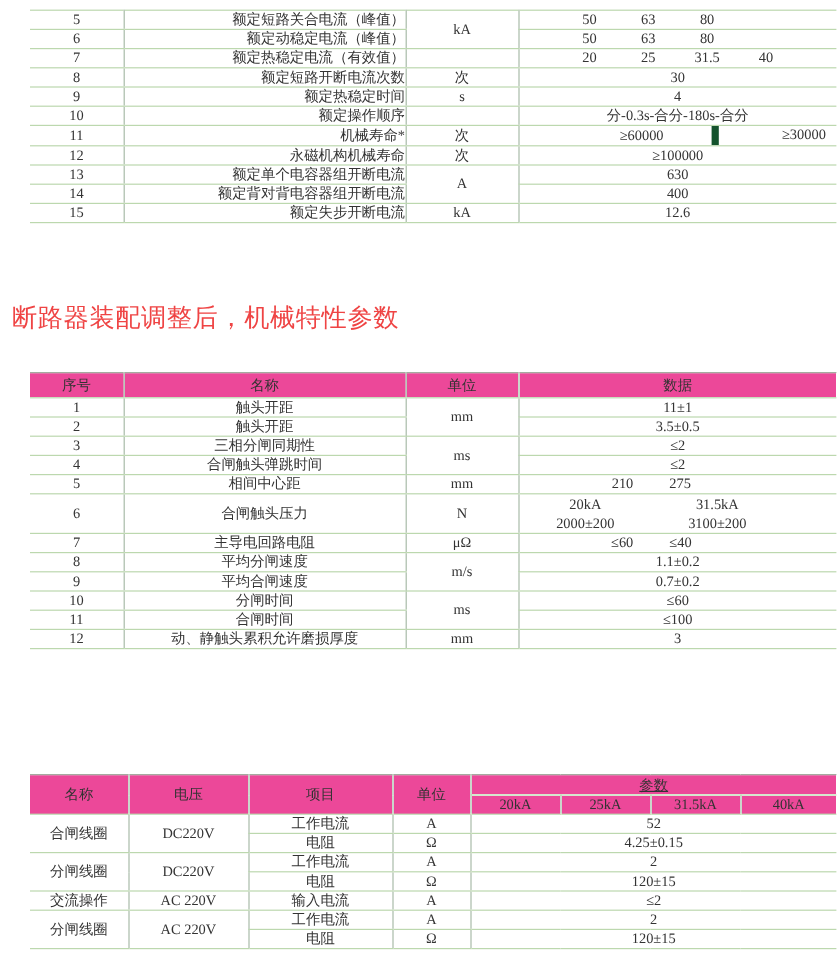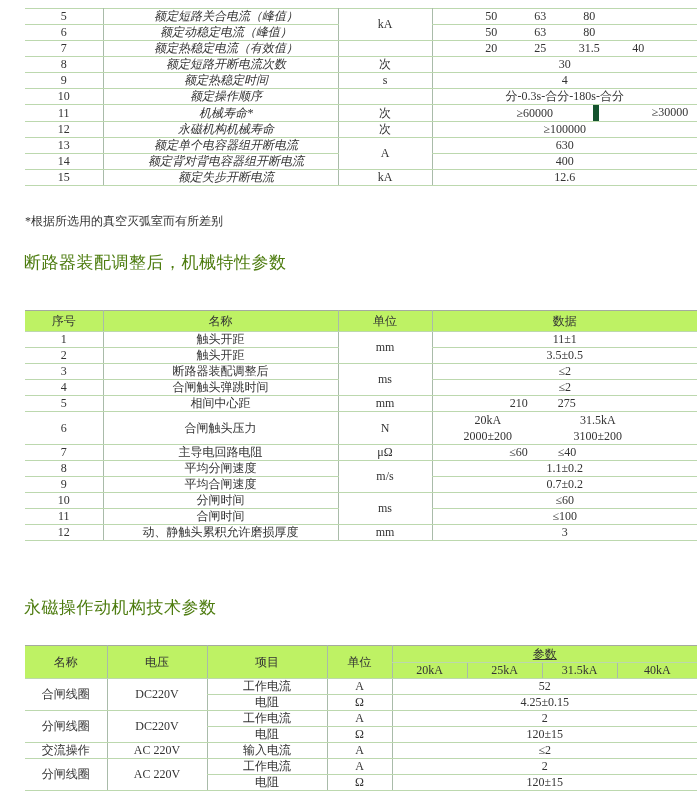--- a/index.html
+++ b/index.html
@@ -10,32 +10,32 @@
     overflow:hidden;
   }
   table.spec { border-collapse:collapse; table-layout:fixed; width:672px; }
   table.spec td, table.spec th {
     font-size:12px; text-align:center; vertical-align:middle;
     height:16px; line-height:15px; padding:0; font-weight:normal;
     border-bottom:1px solid #bcd8ae; color:#333; overflow:hidden;
   }
   .vl { border-left:1px solid #a9bba9; }
   #t1 { position:absolute; top:8px; left:25px; border-top:1px solid #bcd8ae; }
-  #t1 td.c-name { text-align:center; padding-left:11px;font-style:italic; }
+  #t1 td.c-name { text-align:right; padding-left:11px; }
   .quad { display:grid; grid-template-columns:repeat(4,49px); width:196px; margin:0 auto; }
   .split { display:flex; width:100%; height:16px; line-height:15px; align-items:flex-end;margin-left:44px; }
   .split .l { width:44%; text-align:center; }
   .split .r { flex:1; text-align:center; border-left:6px solid #14532d; height:100%; line-height:15px; }
   .note { position:absolute; top:213px; left:25px; font-size:12px; color:#333; }
-  .sec-title { position:absolute; left:24px; font-size:17px; color:#4d7c0f; letter-spacing:0.5px; }
+  .sec-title { position:absolute; left:10px; font-size:21px; color:#ef4444; letter-spacing:0.5px; }
   #h1 { top:251px; }
   #h2 { top:596px; }
   #t2 { position:absolute; top:310px; left:25px; border-top:1px solid #a5aaa0; }
   #t3 { position:absolute; top:645px; left:25px; border-top:1px solid #a5aaa0; }
-  th.hd { background:#bef264; font-size:13px;margin-top:44px; }
+  th.hd { background:#ec4899; font-size:13px;margin-top:44px; }
   #t2 tr.hrow th { height:21px; }
   .pair { display:flex; justify-content:center; gap:30px; transform:translateX(-22px); }
   .duo { display:grid; grid-template-columns:110px 110px; justify-content:center;
          transform:translateX(-22px); line-height:16px; }
   #t2 tr.tall td { height:32px; }
   #t3 tr.hrow1 th { height:17px; }
   #t3 tr.hrow2 th { height:16px; font-size:12px; }
   .bold-item { font-family:"Liberation Sans","DejaVu Sans",sans-serif; font-weight:bold; font-size:11.5px; }
   .params-hd { font-weight:bold; font-family:"Liberation Sans","DejaVu Sans",sans-serif; font-size:12px;text-decoration:underline; }
 </style>
@@ -138,21 +138,20 @@
     </tr>
     <tr>
       <td>15</td>
       <td class="vl c-name">额定失步开断电流</td>
       <td class="vl">kA</td>
       <td class="vl">12.6</td>
     </tr>
   </tbody>
     </table>
 
-  <div class="note">*根据所选用的真空灭弧室而有所差别</div>
   <div class="sec-title" id="h1">断路器装配调整后，机械特性参数</div>
 
   <table class="spec" id="t2">
     <colgroup>
         <col style="width:78px">
         <col style="width:235px">
         <col style="width:94px">
         <col style="width:265px">
       </colgroup>
     <tbody>
@@ -168,21 +167,21 @@
       <td class="vl" rowspan="2">mm</td>
       <td class="vl">11±1</td>
     </tr>
     <tr>
       <td>2</td>
       <td class="vl">触头开距</td>
       <td class="vl">3.5±0.5</td>
     </tr>
     <tr>
       <td>3</td>
-      <td class="vl">断路器装配调整后</td>
+      <td class="vl">三相分闸同期性</td>
       <td class="vl" rowspan="2">ms</td>
       <td class="vl">≤2</td>
     </tr>
     <tr>
       <td>4</td>
       <td class="vl">合闸触头弹跳时间</td>
       <td class="vl">≤2</td>
     </tr>
     <tr>
       <td>5</td>
@@ -243,21 +242,20 @@
     </tr>
     <tr>
       <td>12</td>
       <td class="vl">动、静触头累积允许磨损厚度</td>
       <td class="vl">mm</td>
       <td class="vl">3</td>
     </tr>
   </tbody>
     </table>
 
-  <div class="sec-title" id="h2">永磁操作动机构技术参数</div>
 
   <table class="spec" id="t3">
     <colgroup>
       <col style="width:82px">
         <col style="width:100px">
         <col style="width:120px">
         <col style="width:65px">
       <col style="width:75px">
         <col style="width:75px">
         <col style="width:75px">

